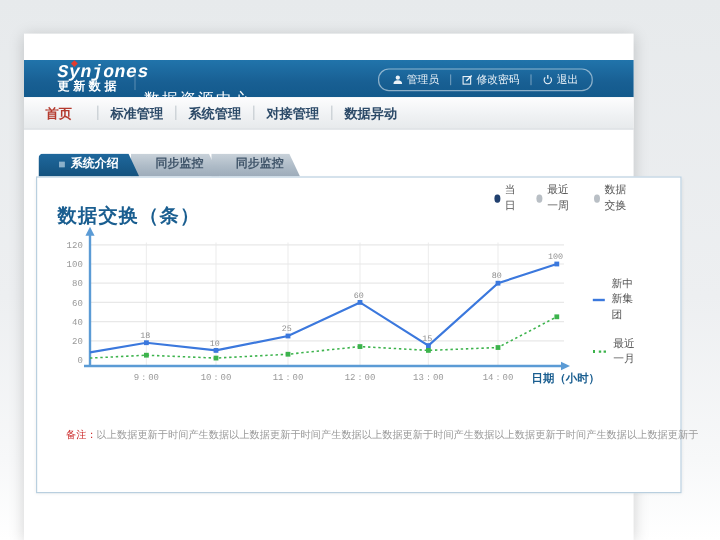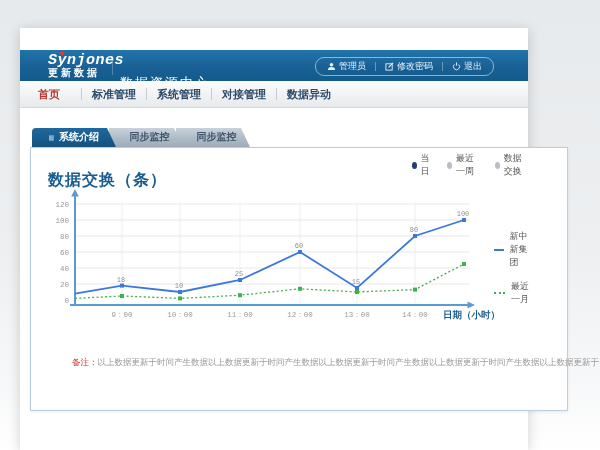--- a/index.html
+++ b/index.html
@@ -52,21 +52,21 @@
   .radio.selected .radio-dot{background:#21406f;}
   .radio-label{font-size:9px;color:#555;}
   .chart-ylabel{position:absolute;left:28px;top:142px;font-size:16px;font-weight:bold;color:#1a5e90;letter-spacing:1px;z-index:6;}
   .chart-svg{position:absolute;left:20px;top:160px;z-index:5;}
   .legend{position:absolute;left:474px;top:202px;z-index:6;}
   .legend-row{display:flex;align-items:center;gap:6px;margin-bottom:11px;cursor:pointer;}
   .swatch{width:21px;height:0;}
   .swatch.solid{border-top:2px solid #3b78dd;}
   .swatch.dotted{border-top:2px dotted #3cb34c;}
   .legend-label{font-size:9px;color:#555;}
-  .note{position:absolute;left:52px;top:329px;width:500px;font-size:8.5px;color:#9a9a9a;z-index:6;white-space:nowrap;}
+  .note{position:absolute;left:35px;top:329px;width:500px;font-size:8.5px;color:#9a9a9a;z-index:6;white-space:nowrap;}
   .note-label{color:#cc2b2b;}
 </style>
 </head>
 <body>
 
 <div class="page">
 
   <div class="header">
     <div class="logo">
       <div class="logo-main">

